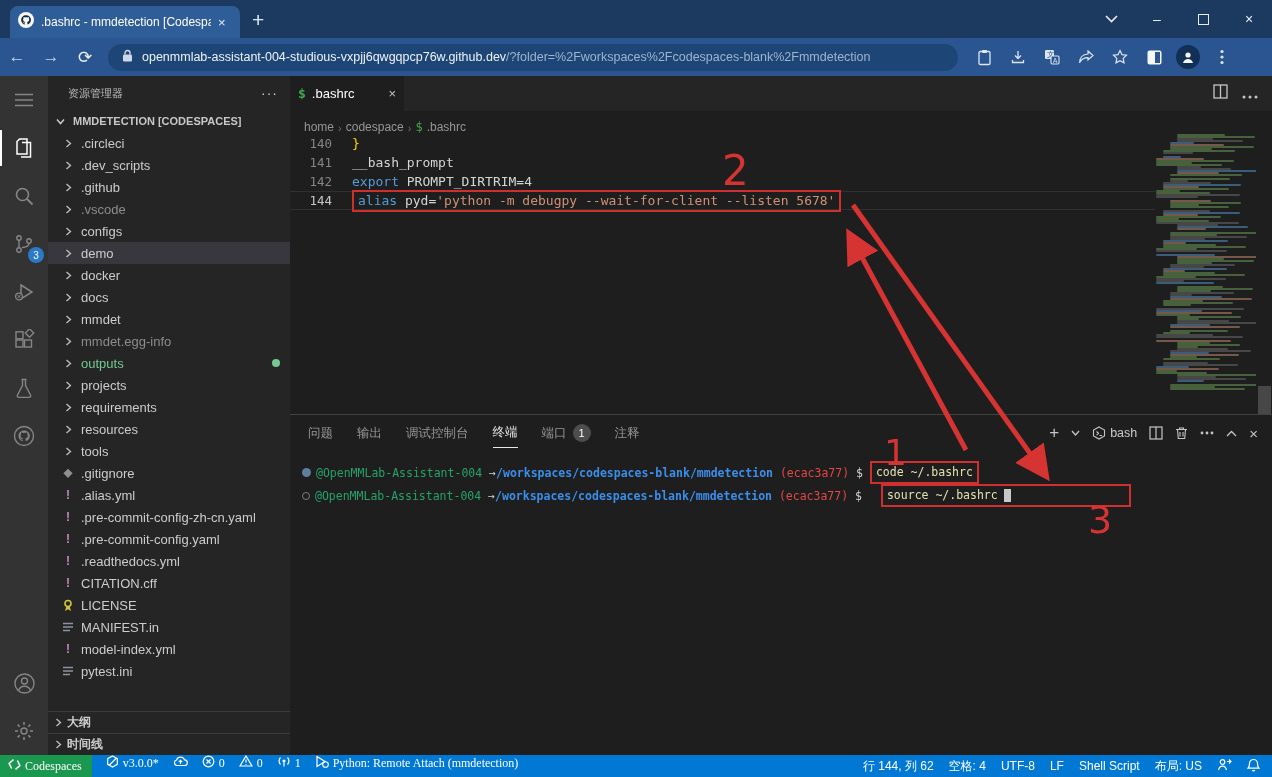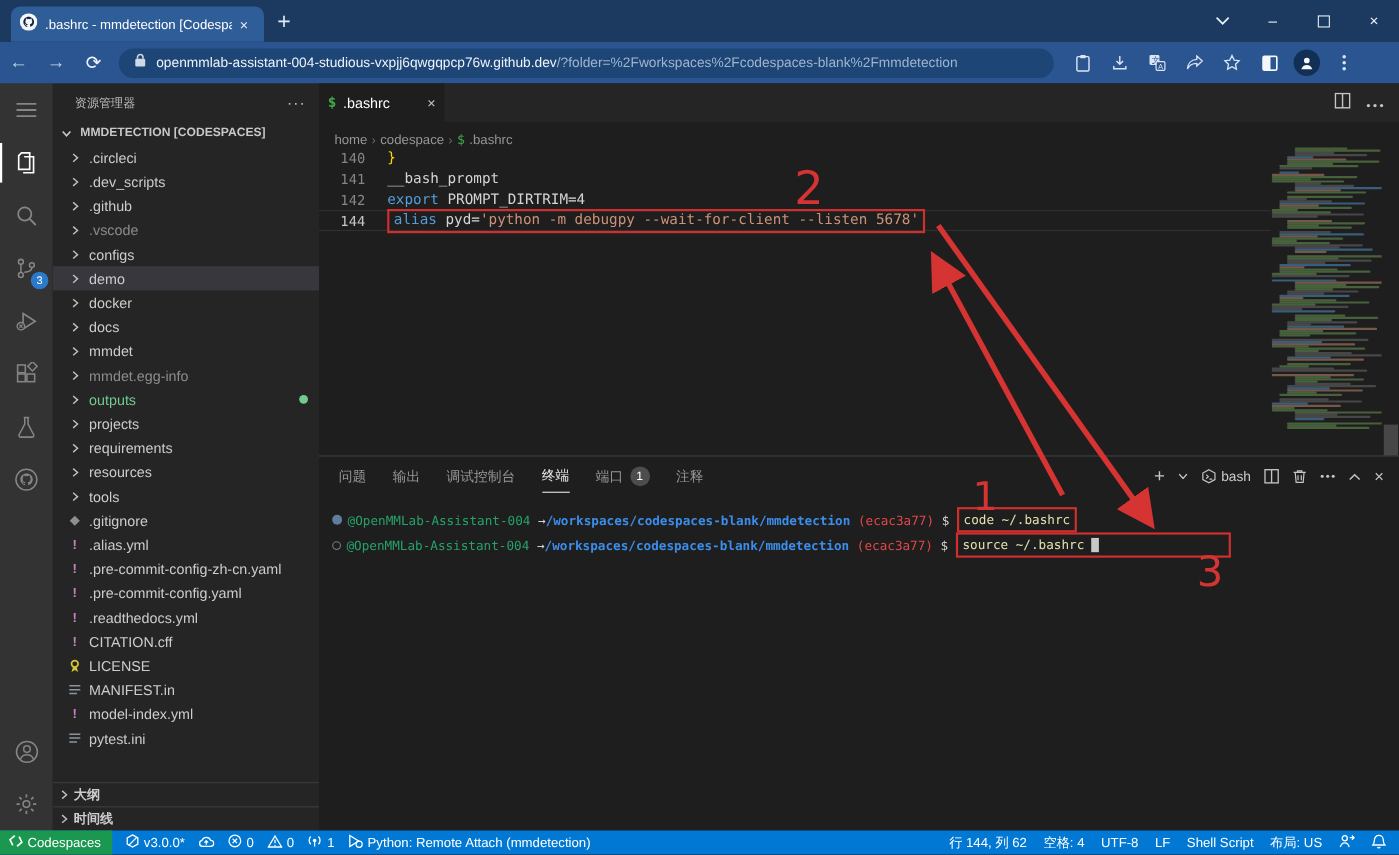--- a/index.html
+++ b/index.html
@@ -88,21 +88,21 @@
   .pact { display:flex; align-items:center; gap:4px; }
   .bash-label { color:#cccccc; font-size:12.5px; }
 
   .term { padding:10px 0 0 10px; font-family:"DejaVu Sans Mono", monospace; font-size:11.5px; line-height:18px; color:#cccccc; }
   .trow2 { white-space:pre; display:flex; align-items:center; }
   .tg { color:#26a269; } .tb { color:#3b8eea; font-weight:bold; } .tr { color:#e24747; } .tw { color:#d4d4d4; }
   .tcmd { color:#e3e0b0; }
   .dotf { width:9px; height:9px; border-radius:50%; background:#5f7e9e; display:inline-block; margin:0 5px 0 2px; flex:0 0 9px;}
   .doth { width:8px; height:8px; border-radius:50%; border:1.5px solid #7a7a7a; display:inline-block; margin:0 5px 0 2px; flex:0 0 8px;}
   .cmdbox1 { border:2px solid #cf2f2f; padding:0 4px 1px 4px; }
-  .cmdbox2 { border:2px solid #cf2f2f; padding:0 118px 1px 4px; }
+  .cmdbox2 { border:2px solid #cf2f2f; padding:0 118px 1px 4px;margin-left:12px; }
   .cursorblk { display:inline-block; width:7px; height:13px; background:#c8c8c8; vertical-align:middle; margin-left:6px; }
 
   
   .statusbar { left:0; top:755px; width:1272px; height:22px; background:#0078d4; color:#ffffff;
     display:flex; align-items:center; font-size:12px; }
   .st-remote { background:#1b9850; height:22px; display:flex; align-items:center; gap:5px; padding:0 10px 0 8px; }
   .st-left { display:flex; align-items:center; gap:14px; margin-left:10px; }
   .st-item { display:flex; align-items:center; gap:4px; white-space:nowrap; }
   .st-right { margin-left:auto; display:flex; align-items:center; gap:15px; padding-right:12px; }
 
@@ -737,21 +737,21 @@
           </div>
         </div>
       <div class="term" id="term">
           <div class="trow2"><span class="dotf"></span><span class="tg">@OpenMMLab-Assistant-004 </span><span class="tw">→</span><span class="tb">/workspaces/codespaces-blank/mmdetection</span><span class="tr"> (ecac3a77)</span><span class="tw"> $ </span><span class="tcmd cmdbox1">code ~/.bashrc</span></div>
           <div class="trow2"><span class="doth"></span><span class="tg">@OpenMMLab-Assistant-004 </span><span class="tw">→</span><span class="tb">/workspaces/codespaces-blank/mmdetection</span><span class="tr"> (ecac3a77)</span><span class="tw"> $ </span><span class="tcmd cmdbox2">source ~/.bashrc<span class="cursorblk"></span></span></div>
         </div>
     </div>
   </div>
 
   <div class="abs statusbar">
-    <div class="st-left" id="stleft" style="margin-left: 0px; display: flex; align-items: center; gap: 12px; height: 22px;">
+    <div class="st-left" id="stleft" style="margin-left: 0px; display: flex; align-items: flex-start; height: 22px; font-family: Liberation Serif, serif;">
         <div class="st-item st-remote">
           <span><svg width="13" height="13" viewBox="0 0 13 13">
               <path d="M4.5 2L1 6.5 4.5 11M8.5 2L12 6.5 8.5 11" stroke="#fff" stroke-width="1.5" fill="none" transform="rotate(12 6.5 6.5)"></path>
             </svg></span>
           <span>Codespaces</span>
         </div>
         <div class="st-item" style="margin-left: 0px;">
           <span><svg width="13" height="13" viewBox="0 0 13 13">
               <path d="M6.5 1l4.8 2.7v5.6L6.5 12 1.7 9.3V3.7z" stroke="#fff" stroke-width="1.2" fill="none"></path>
               <path d="M3 10.5L10.5 3" stroke="#fff" stroke-width="1.2"></path>

